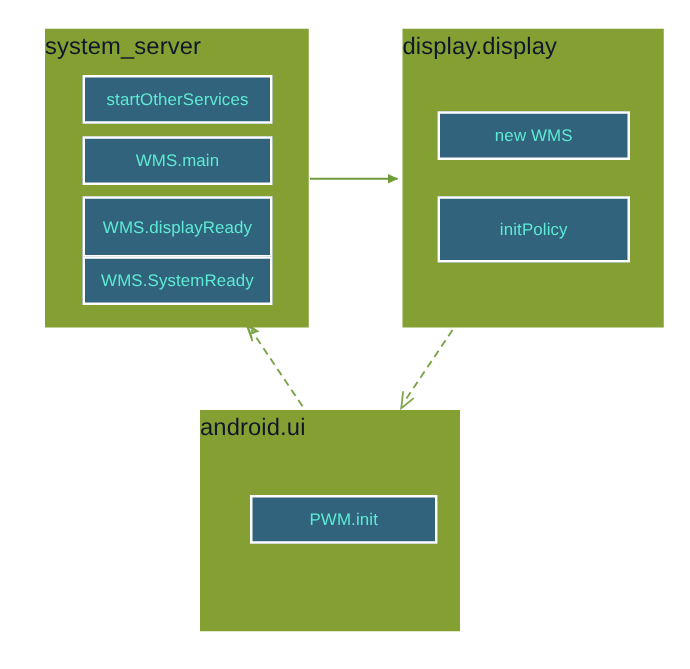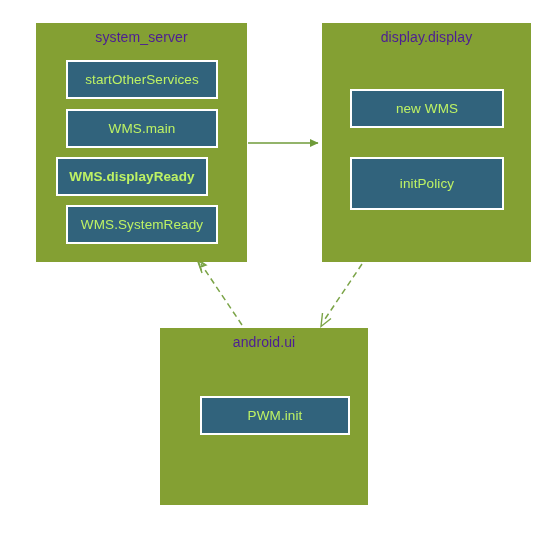--- a/index.html
+++ b/index.html
@@ -24,59 +24,59 @@
   .group-box {
     position: absolute;
     background: #84a033;
     box-sizing: border-box;
   }
   .group-title {
     position: absolute;
     left: 0;
     right: 0;
     top: 6px;
-    text-align: center;
-    color: #4c1d95;
-    font-size: 14px;
+    text-align: left;
+    color: #0f172a;
+    font-size: 19px;
     line-height: 17px;
     letter-spacing: 0.1px;
     white-space: nowrap;
   }
   .node-box {
     position: absolute;
     background: #31637c;
     border: 2px solid #ffffff;
     box-sizing: border-box;
     display: flex;
     align-items: center;
     justify-content: center;
   }
   .node-label {
-    color: #bef264;
+    color: #5eead4;
     font-size: 13.5px;
     line-height: 16px;
     letter-spacing: 0.1px;
     white-space: nowrap;
     text-align: center;
   }
   svg.connectors {
     position: absolute;
     left: 0;
     top: 0;
     width: 552px;
     height: 535px;
     overflow: visible;
     pointer-events: none;
   }
 
   
   #group-system-server { left: 36px; top: 23px; width: 211px; height: 239px; }
   #node-startotherservices { left: 66px; top: 60px; width: 152px; height: 39px; }
   #node-wms-main          { left: 66px; top: 109px; width: 152px; height: 39px; }
-  #node-wms-displayready  { left: 56px; top: 157px; width: 152px; height: 39px; font-weight: bold; }
+  #node-wms-displayready  { left: 66px; top: 157px; width: 152px; height: 49px; }
   #node-wms-systemready   { left: 66px; top: 205px; width: 152px; height: 39px; }
 
   
   #group-android-display { left: 322px; top: 23px; width: 209px; height: 239px; }
   #node-new-wms   { left: 350px; top: 89px; width: 154px; height: 39px; }
   #node-initpolicy{ left: 350px; top: 157px; width: 154px; height: 53px; }
 
   
   #group-android-ui { left: 160px; top: 328px; width: 208px; height: 177px; }
   #node-pwm-init { left: 200px; top: 396px; width: 150px; height: 39px; }

